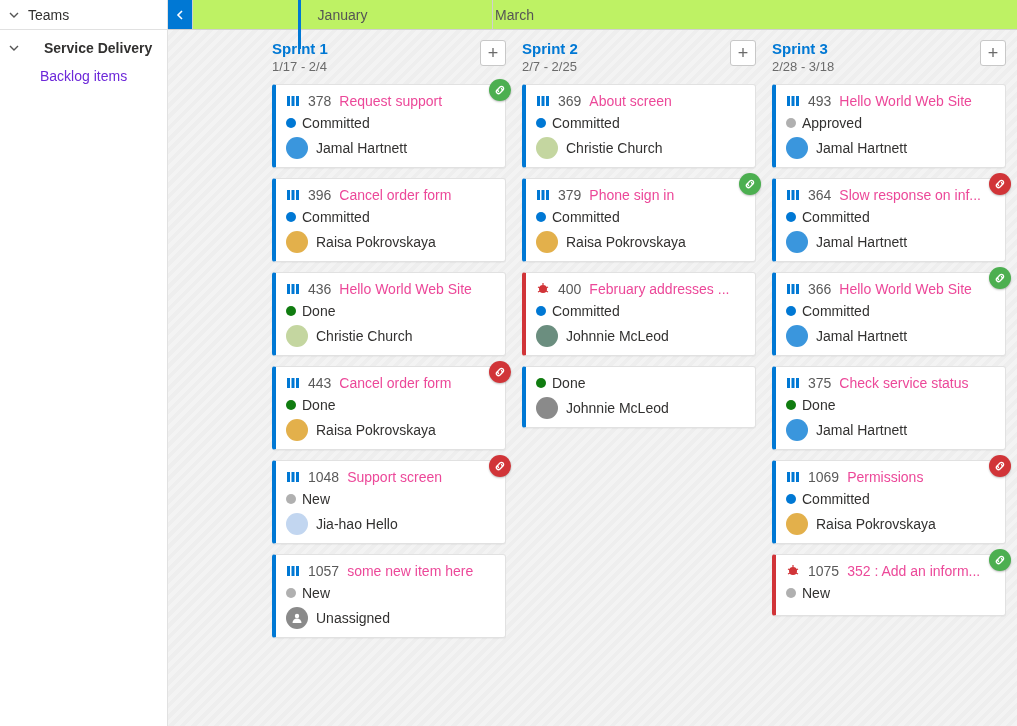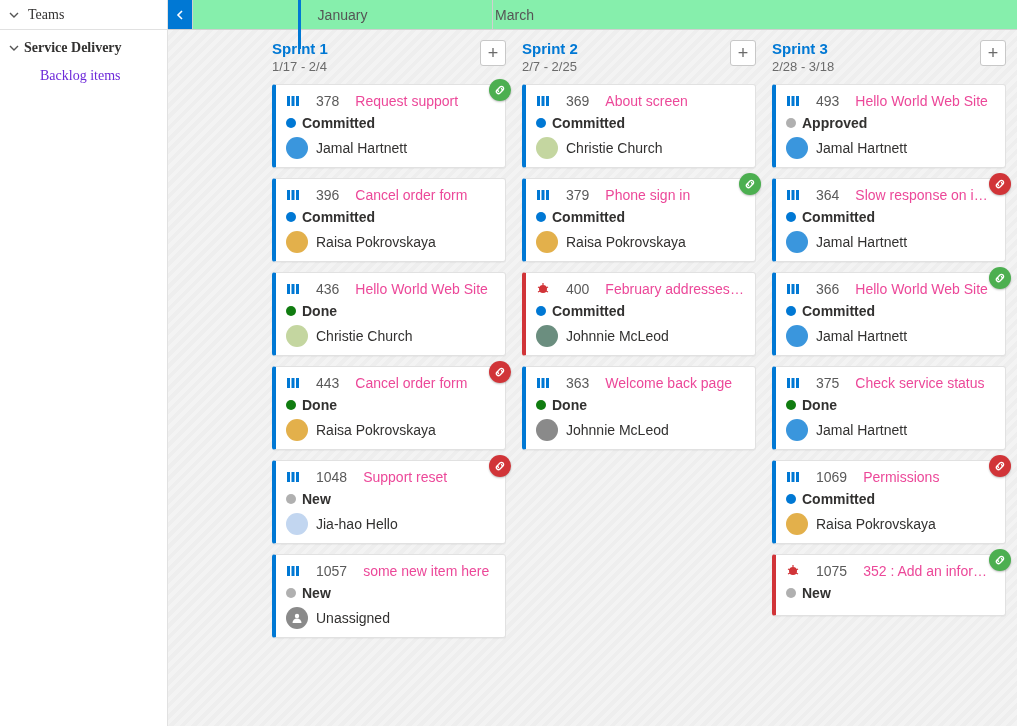--- a/index.html
+++ b/index.html
@@ -11,21 +11,20 @@
     width: 1017px;
     height: 726px;
     overflow: hidden;
     display: flex;
   }
   .sidebar {
     width: 168px;
     flex-shrink: 0;
     border-right: 1px solid #e1e1e1;
     background: #fff;
-    font-family: Liberation Serif, serif;
   }
   .sidebar-header {
     display: flex;
     align-items: center;
     height: 30px;
     padding: 0 8px;
     border-bottom: 1px solid #e1e1e1;
     gap: 8px;
     cursor: pointer;
   }
@@ -33,41 +32,41 @@
     width: 12px;
     height: 12px;
     display: inline-flex;
     align-items: center;
     justify-content: center;
   }
   .sidebar-group {
     padding: 10px 8px 6px 8px;
     display: flex;
     align-items: center;
-    gap: 4px;
+    gap: 24px;
     cursor: pointer;
     font-weight: 600;
   }
   .sidebar-item {
     padding: 6px 8px 6px 40px;
     color: #6d28d9;
     cursor: pointer;
   }
   .main {
     flex: 1;
     display: flex;
     flex-direction: column;
     min-width: 0;
   }
   .timeline {
     height: 30px;
     display: flex;
     align-items: stretch;
     border-bottom: 1px solid #d0d0d0;
-    background: #86efac;
+    background: #bef264;
     position: relative;
   }
   .timeline-prev {
     width: 24px;
     background: #0078d4;
     color: #fff;
     display: flex;
     align-items: center;
     justify-content: center;
     cursor: pointer;
@@ -161,41 +160,40 @@
     border-radius: 3px;
     padding: 8px 10px;
     position: relative;
     box-shadow: 0 1px 1px rgba(0,0,0,0.04);
     cursor: pointer;
   }
   .card.edge-red { border-left-color: #d13438; }
   .card-row1 {
     display: flex;
     align-items: center;
-    gap: 16px;
+    gap: 8px;
     margin-bottom: 6px;
     white-space: nowrap;
     overflow: hidden;
   }
   .wi-icon {
     width: 14px;
     height: 14px;
     display: inline-flex;
     align-items: center;
     justify-content: center;
     flex-shrink: 0;
   }
   .card-id { color: #5a5a5a; }
   .card-title { color: #ec4899; overflow: hidden; text-overflow: ellipsis; }
   .card-row2 {
     display: flex;
     align-items: center;
     gap: 6px;
     margin-bottom: 6px;
-    font-weight: bold;
   }
   .state-dot {
     width: 10px;
     height: 10px;
     border-radius: 50%;
     flex-shrink: 0;
   }
   .state-committed { background: #0078d4; }
   .state-done { background: #107c10; }
   .state-new { background: #b0b0b0; }
@@ -388,21 +386,21 @@
             </div>
             <div class="card-row1">
               <span class="wi-icon">
                 <svg width="14" height="14" viewBox="0 0 14 14">
                   <rect x="1" y="2" width="3" height="10" fill="#0078d4"></rect>
                   <rect x="5.5" y="2" width="3" height="10" fill="#0078d4"></rect>
                   <rect x="10" y="2" width="3" height="10" fill="#0078d4"></rect>
                 </svg>
               </span>
               <span class="card-id">1048</span>
-              <span class="card-title">Support reset</span>
+              <span class="card-title">Support screen</span>
             </div>
             <div class="card-row2">
               <span class="state-dot state-new"></span>
               <span>New</span>
             </div>
             <div class="card-row3">
               <span class="avatar" style="background:#c2d6f0"></span>
               <span>Jia-hao Hello</span>
             </div>
           </div>
@@ -506,31 +504,20 @@
             <div class="card-row2">
               <span class="state-dot state-committed"></span>
               <span>Committed</span>
             </div>
             <div class="card-row3">
               <span class="avatar" style="background:#6b8e7f"></span>
               <span>Johnnie McLeod</span>
             </div>
           </div>
           <div class="card">
-            <div class="card-row1">
-              <span class="wi-icon">
-                <svg width="14" height="14" viewBox="0 0 14 14">
-                  <rect x="1" y="2" width="3" height="10" fill="#0078d4"></rect>
-                  <rect x="5.5" y="2" width="3" height="10" fill="#0078d4"></rect>
-                  <rect x="10" y="2" width="3" height="10" fill="#0078d4"></rect>
-                </svg>
-              </span>
-              <span class="card-id">363</span>
-              <span class="card-title">Welcome back page</span>
-            </div>
             <div class="card-row2">
               <span class="state-dot state-done"></span>
               <span>Done</span>
             </div>
             <div class="card-row3">
               <span class="avatar" style="background:#8a8a8a"></span>
               <span>Johnnie McLeod</span>
             </div>
           </div>
         </div>

